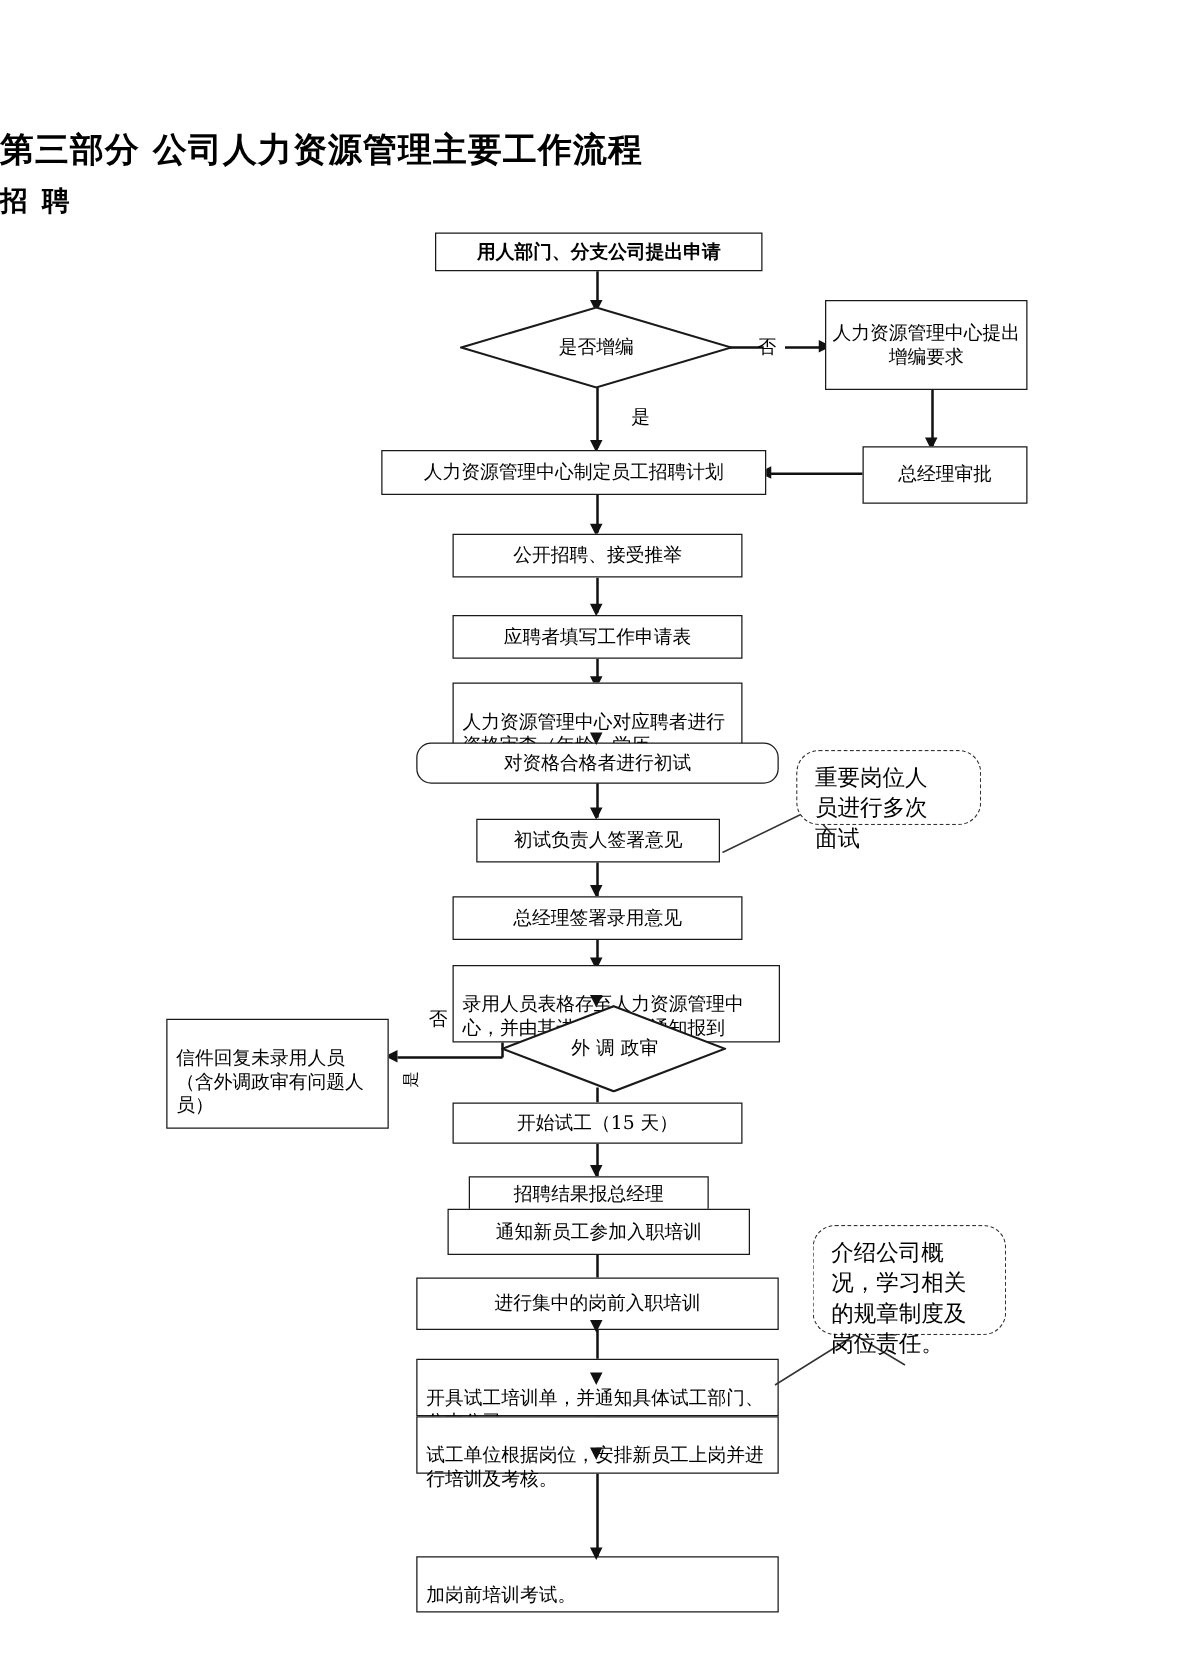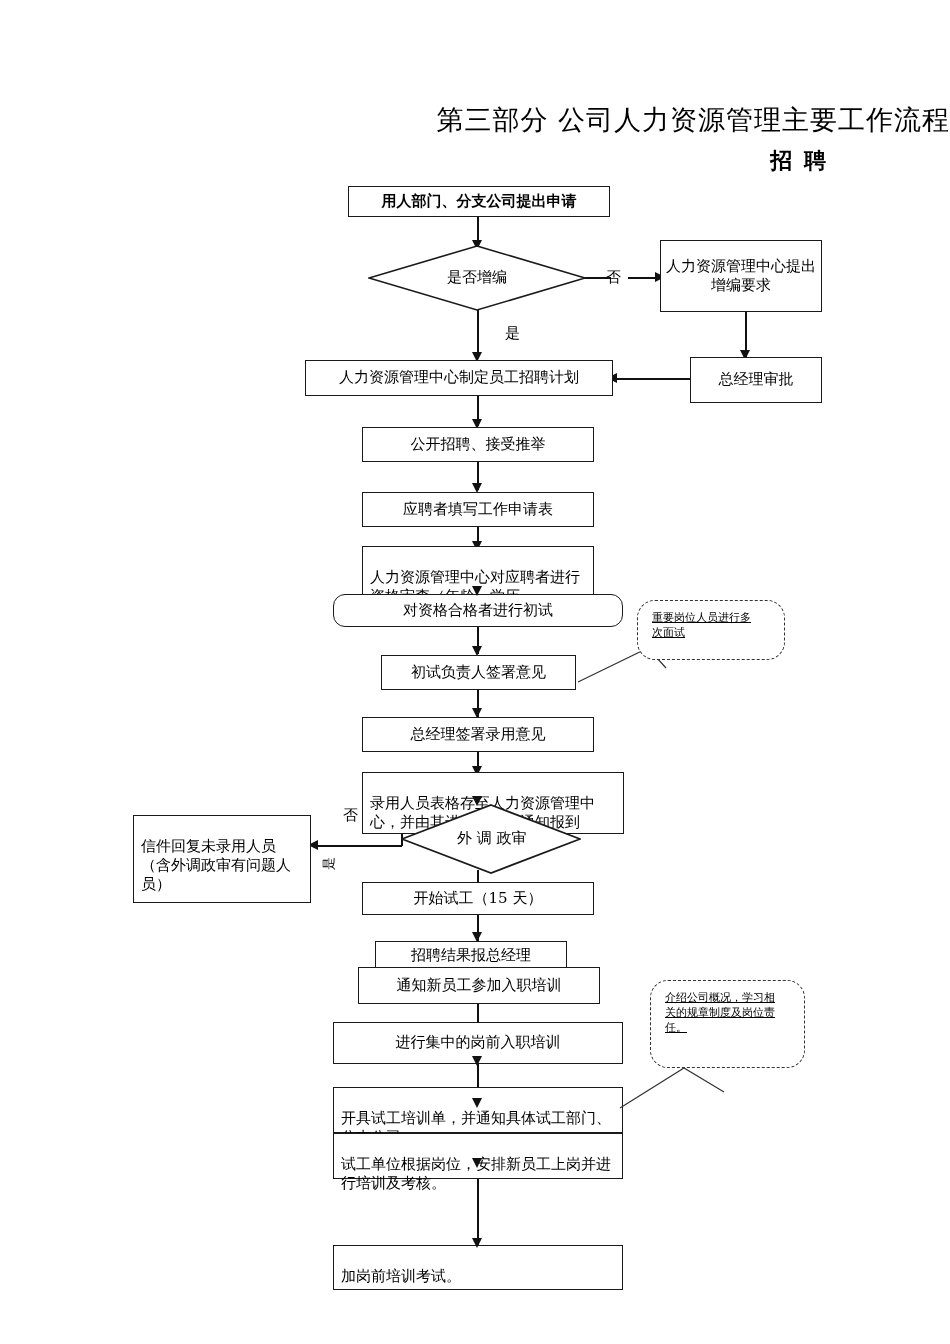--- a/index.html
+++ b/index.html
@@ -10,30 +10,30 @@
   #page{
     position:relative;
     width:950px;
     height:1344px;
     background:#ffffff;
     overflow:hidden;
   }
   .t-title{
     position:absolute;
     left:0; top:102px; width:950px;
-    text-align:right;
+    text-align:left;
     font-size:27px;
-    font-weight:normal;
+    font-weight:bold;
     letter-spacing:1px;
     font-family:"DejaVu Serif","Liberation Serif",serif;
   }
   .t-sub{
     position:absolute;
     left:0; top:146px; width:828px;
-    text-align:right;
+    text-align:left;
     font-size:22px;
     font-weight:bold;
     letter-spacing:2px;
     font-family:"DejaVu Serif","Liberation Serif",serif;
   }
   
   .box{
     position:absolute;
     box-sizing:border-box;
     border:1.4px solid #1a1a1a;
@@ -125,25 +125,24 @@
     transform-origin:left top;
   }
   
   .callout{
     position:absolute;
     box-sizing:border-box;
     border:1.3px dashed #333;
     border-radius:18px;
     background:#ffffff;
     font-family:"DejaVu Serif","Liberation Serif",serif;
-    font-size:11px;
+    font-size:18px;
     line-height:1.35;
     padding:10px 27px 8px 14px;
     z-index:9;
-    text-decoration:underline;
   }
   .callout-svg{
     position:absolute;
     z-index:8;
     overflow:visible;
   }
 </style>
 </head>
 <body>
 

